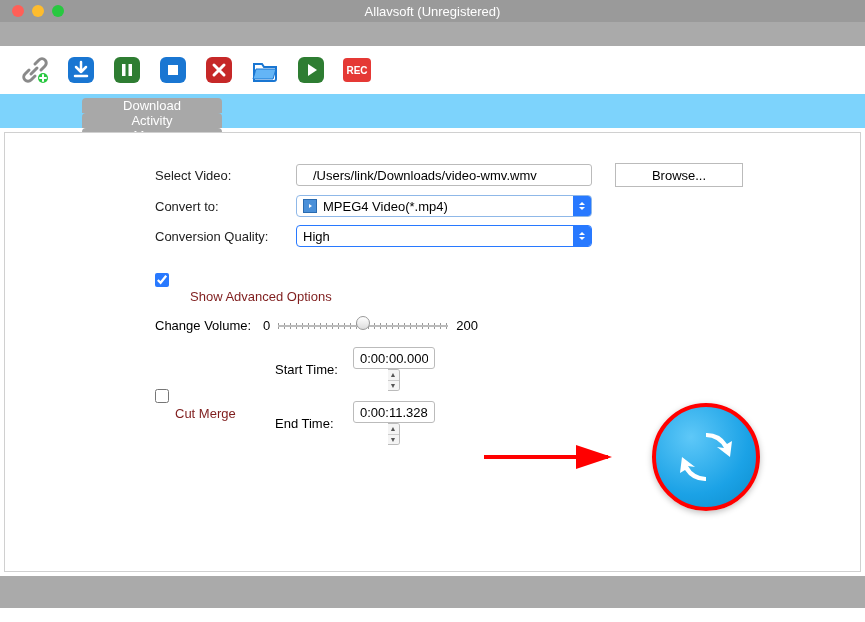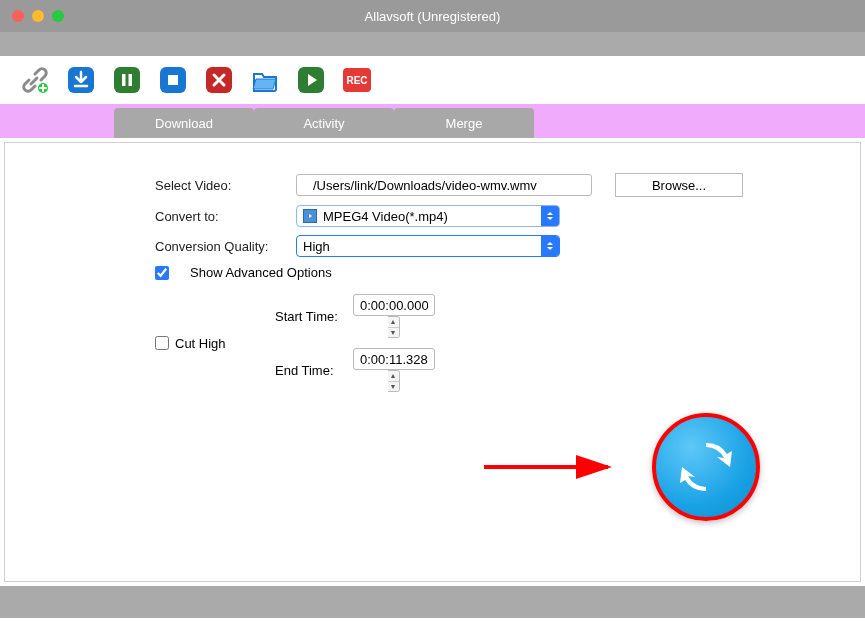--- a/index.html
+++ b/index.html
@@ -1,50 +1,50 @@
 <!DOCTYPE html>
 <html><head>
 <meta charset="utf-8">
 <style>
   * { box-sizing: border-box; margin: 0; padding: 0; font-family: -apple-system, Helvetica, Arial, sans-serif; }
   body { background: #ffffff; width: 865px; height: 622px; overflow: hidden; }
-  .titlebar { height: 32px; background: #9a9a9a; display: flex; align-items: center; padding-left: 12px; position: relative; }
+  .titlebar { height: 22px; background: #9a9a9a; display: flex; align-items: center; padding-left: 12px; position: relative; }
   .traffic-lights { display: flex; gap: 8px; }
   .tl { width: 12px; height: 12px; border-radius: 50%; }
   .tl-close { background: #ff5f57; }
   .tl-min { background: #febc2e; }
   .tl-max { background: #28c840; }
   .title { color: #ffffff; font-size: 13px; font-weight: 500; position: absolute; left: 50%; transform: translateX(-50%); }
   .titlebar-bottom { height: 24px; background: #aaaaaa; }
 
   .toolbar { height: 48px; background: #ffffff; display: flex; align-items: center; gap: 18px; padding-left: 21px; }
   .tool-btn { width: 28px; height: 28px; border-radius: 6px; display: inline-flex; align-items: center; justify-content: center; cursor: pointer; }
   .tool-btn svg { width: 28px; height: 28px; }
   .rec-btn { width: 28px; height: 24px; border-radius: 4px; background: #e53935; color: #fff; font-size: 10px; font-weight: bold; display: inline-flex; align-items: center; justify-content: center; cursor: pointer; }
 
-  .tabs-area { background: #f0abfc; display: flex; padding-left: 114px; padding-top: 4px; height: 34px; }
+  .tabs-area { background: #7dd3fc; display: flex; padding-left: 82px; padding-top: 4px; height: 34px; flex-direction: column; }
   .tab { width: 140px; height: 30px; display: flex; align-items: center; justify-content: center; font-size: 13px; color: #ffffff; cursor: pointer; border-top-left-radius: 4px; border-top-right-radius: 4px; }
   .tab.inactive { background: #a8a8a8; }
   .tab.active { background: #ffffff; color: #505050; }
 
   .content-wrap { padding: 4px; }
   .content { background: #ffffff; border: 1px solid #d0d0d0; padding: 30px 28px 30px 150px; height: 440px; position: relative; }
 
   .form-row { display: flex; align-items: center; margin-bottom: 8px; gap: 15px; }
   .form-label { font-size: 13px; color: #222; width: 126px; }
   .text-input { border: 1px solid #bbb; border-radius: 3px; height: 22px; padding: 0 16px; font-size: 13px; width: 296px; }
   .browse-btn { border: 1px solid #bbb; background: #fff; border-radius: 0; height: 24px; font-size: 13px; width: 128px; margin-left: 8px; cursor: pointer; }
-  .select-wrap { position: relative; width: 264px; height: 22px; border: 1px solid #8fb8e8; border-radius: 4px; background: #fff; display: flex; align-items: center; padding-left: 6px; font-size: 13px; }
+  .select-wrap { position: relative; width: 296px; height: 22px; border: 1px solid #8fb8e8; border-radius: 4px; background: #fff; display: flex; align-items: center; padding-left: 6px; font-size: 13px; }
   .select-arrow { position: absolute; right: 0; top: 0; width: 18px; height: 100%; background: #2879ff; border-top-right-radius: 3px; border-bottom-right-radius: 3px; display: flex; flex-direction: column; align-items: center; justify-content: center; }
   .select-arrow::before { content: ""; border-left: 3px solid transparent; border-right: 3px solid transparent; border-bottom: 3px solid #fff; margin-bottom: 1px; }
   .select-arrow::after { content: ""; border-left: 3px solid transparent; border-right: 3px solid transparent; border-top: 3px solid #fff; margin-top: 1px; }
   .select-icon { width: 14px; height: 14px; background: #4a90d9; border: 1px solid #2a6bb0; margin-right: 6px; display: inline-flex; align-items: center; justify-content: center; }
   .select-icon::after { content: ""; border-left: 3px solid #fff; border-top: 2px solid transparent; border-bottom: 2px solid transparent; }
   .checkbox { width: 14px; height: 14px; margin-right: 6px; accent-color: #2879ff; }
-  .chk-label { font-size: 13px; color: #000000; }
+  .chk-label { font-size: 13px; color: #7f1d1d; margin-top: 34px; }
 
   .vol-row { display: flex; align-items: center; margin-top: 14px; }
   .vol-label { font-size: 13px; width: 100px; }
   .vol-min, .vol-max { font-size: 13px; margin: 0 8px; }
   .slider-track { width: 170px; height: 14px; position: relative; }
   .slider-ticks { position: absolute; top: 4px; left: 0; right: 0; height: 6px; background: repeating-linear-gradient(to right, #999 0 1px, transparent 1px 6px); }
   .slider-rail { position: absolute; top: 6px; left: 0; right: 0; height: 2px; background: #bbb; }
   .slider-thumb { position: absolute; top: -3px; left: 50%; transform: translateX(-50%); width: 14px; height: 14px; background: linear-gradient(#fff,#ddd); border: 1px solid #999; border-radius: 50%; }
 
   .cut-row { display: flex; align-items: center; margin-top: 14px; }
@@ -156,25 +156,35 @@
       <span>High</span>
       <span class="select-arrow"></span>
     </div>
   </div>
 
   <div class="form-row">
     <input type="checkbox" class="checkbox" checked="" style="">
     <span class="chk-label">Show Advanced Options</span>
   </div>
 
+  <div class="vol-row">
+    <span class="vol-label">Change Volume:</span>
+    <span class="vol-min">0</span>
+    <div class="slider-track">
+      <div class="slider-ticks"></div>
+      <div class="slider-rail"></div>
+      <div class="slider-thumb"></div>
+    </div>
+    <span class="vol-max">200</span>
+  </div>
 
   <div class="cut-row">
     <div class="cut-col-left">
       <input type="checkbox" class="checkbox" style="">
-      <span class="chk-label">Cut High</span>
+      <span class="chk-label">Cut Merge</span>
     </div>
     <div class="time-grid">
       <span class="time-label">Start Time:</span>
       <div class="time-input-wrap">
         <input class="time-input" value="0:00:00.000" style="">
         <div class="stepper">
               <div>▲</div>
               <div>▼</div>
             </div>
       </div>

